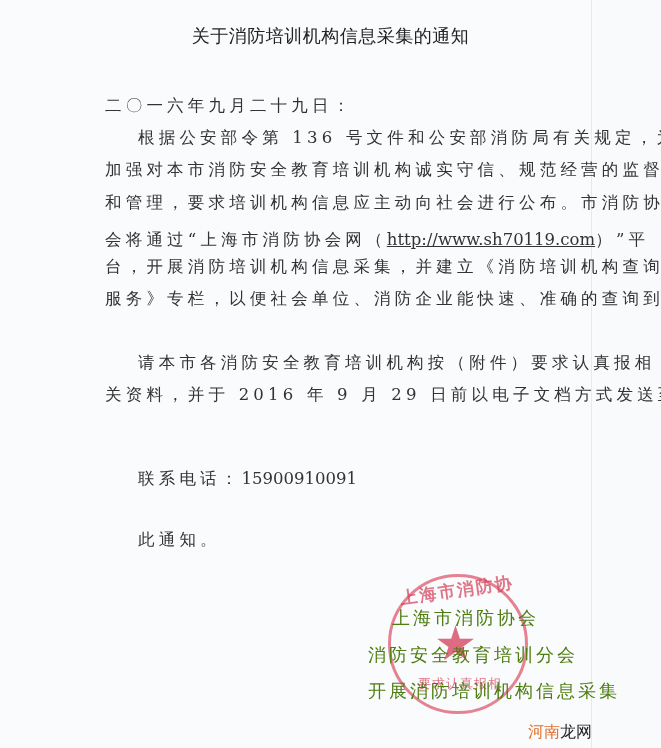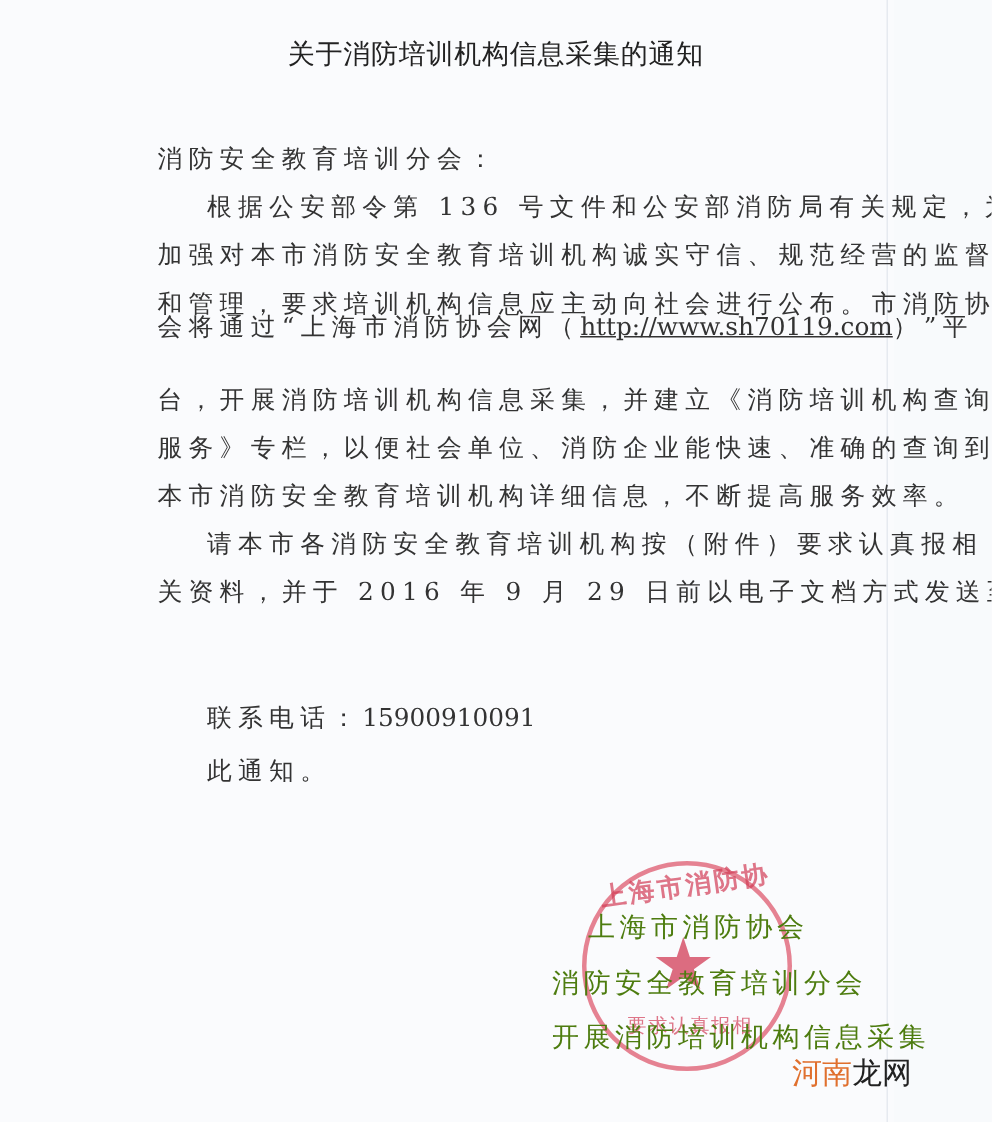--- a/index.html
+++ b/index.html
@@ -52,54 +52,53 @@
       font-size: 17px; color: rgba(210, 60, 85, 0.7); font-weight: bold;
       font-family: "DejaVu Sans", sans-serif; letter-spacing: 2px;
       transform: rotate(-8deg);
     }
     .stamp-text-bottom {
       position: absolute; left: 24px; top: 98px; width: 90px; text-align: center;
       font-size: 13px; color: rgba(210, 60, 85, 0.7);
       font-family: "DejaVu Sans", sans-serif; letter-spacing: 1px;
     }
     .watermark {
-      position: absolute; left: 528px; top: 702px;
+      position: absolute; left: 528px; top: 722px;
       font-family: "DejaVu Sans", "Liberation Sans", sans-serif;
-      font-size: 20px; white-space: nowrap; z-index: 3;
+      font-size: 16px; white-space: nowrap; z-index: 3;
     }
     .wm-a { color: #e0702e; }
     .wm-b { color: #222; }
   </style>
 </head>
 <body>
 
 <div class="page">
   <div class="edge-line"></div>
 
   <div class="title">关于消防培训机构信息采集的通知</div>
 
-  <div class="line" style="top:95px;">消防安全教育培训分会：</div>
+  <div class="line" style="top:95px;">二〇一六年九月二十九日：</div>
 
   <div class="line indent" style="top:127px;">根据公安部令第 136 号文件和公安部消防局有关规定，为</div>
   <div class="line" style="top:159px;">加强对本市消防安全教育培训机构诚实守信、规范经营的监督</div>
   <div class="line" style="top:192px;">和管理，要求培训机构信息应主动向社会进行公布。市消防协</div>
-  <div class="line" style="top:207px;">
+  <div class="line" style="top:229px;">
     <span>会将通过“上海市消防协会网（</span><span class="link">http://www.sh70119.com</span><span>）”平</span>
   </div>
   <div class="line" style="top:256px;">台，开展消防培训机构信息采集，并建立《消防培训机构查询</div>
   <div class="line" style="top:288px;">服务》专栏，以便社会单位、消防企业能快速、准确的查询到</div>
-  <div class="line" style="top:320px;">本市消防安全教育培训机构详细信息，不断提高服务效率。</div>
 
   <div class="line indent" style="top:352px;">请本市各消防安全教育培训机构按（附件）要求认真报相</div>
   <div class="line" style="top:384px;">关资料，并于 2016 年 9 月 29 日前以电子文档方式发送至上海</div>
 
   <div class="line indent" style="top:468px;">
     <span>联系电话：</span><span style="letter-spacing:0;">15900910091</span>
   </div>
-  <div class="line indent" style="top:503px;">此通知。</div>
+  <div class="line indent" style="top:529px;">此通知。</div>
 
   <div class="stamp">
     <div class="stamp-text-top">上海市消防协</div>
     <div class="stamp-star">★</div>
     <div class="stamp-text-bottom">要求认真报相</div>
   </div>
 
   <div class="sig" style="left:392px; top:606px;">上海市消防协会</div>
   <div class="sig" style="left:368px; top:643px;">消防安全教育培训分会</div>
   <div class="sig" style="left:368px; top:679px;">开展消防培训机构信息采集</div>

